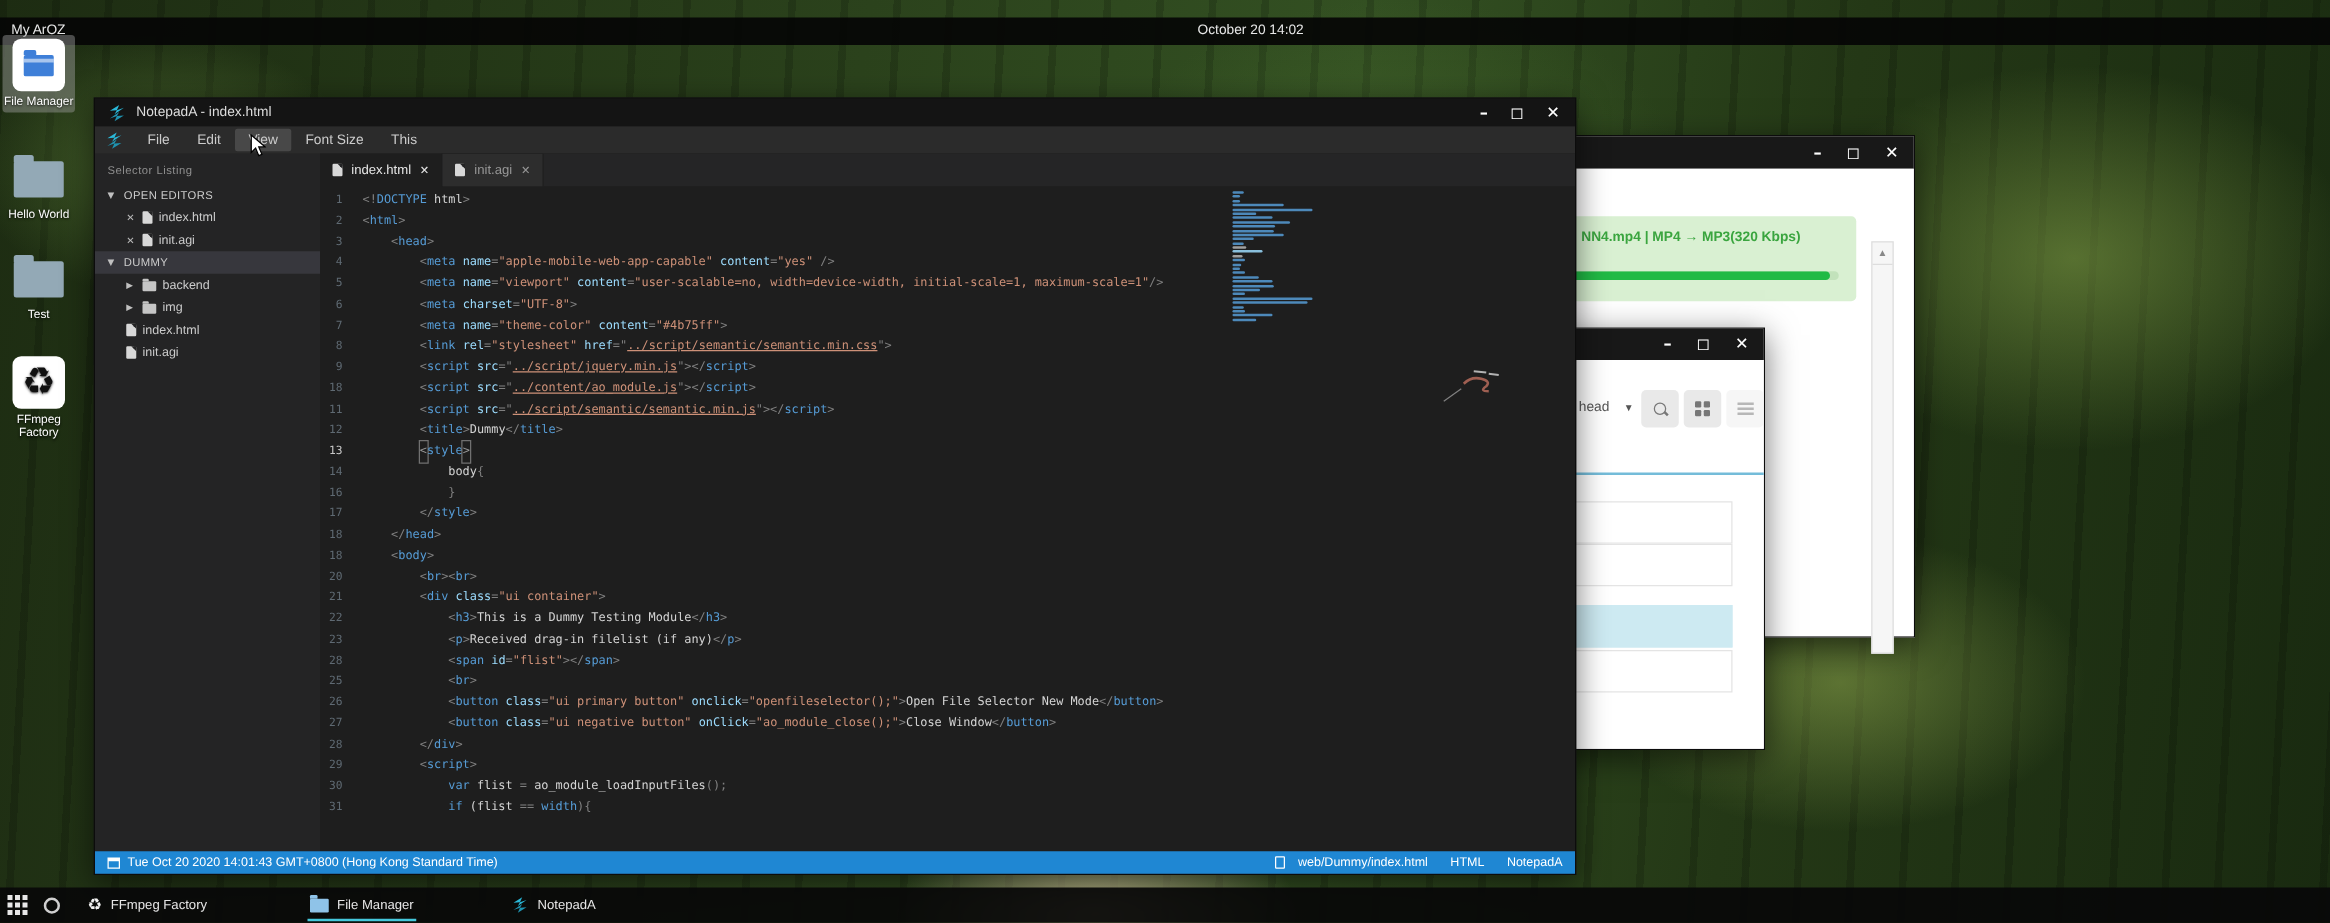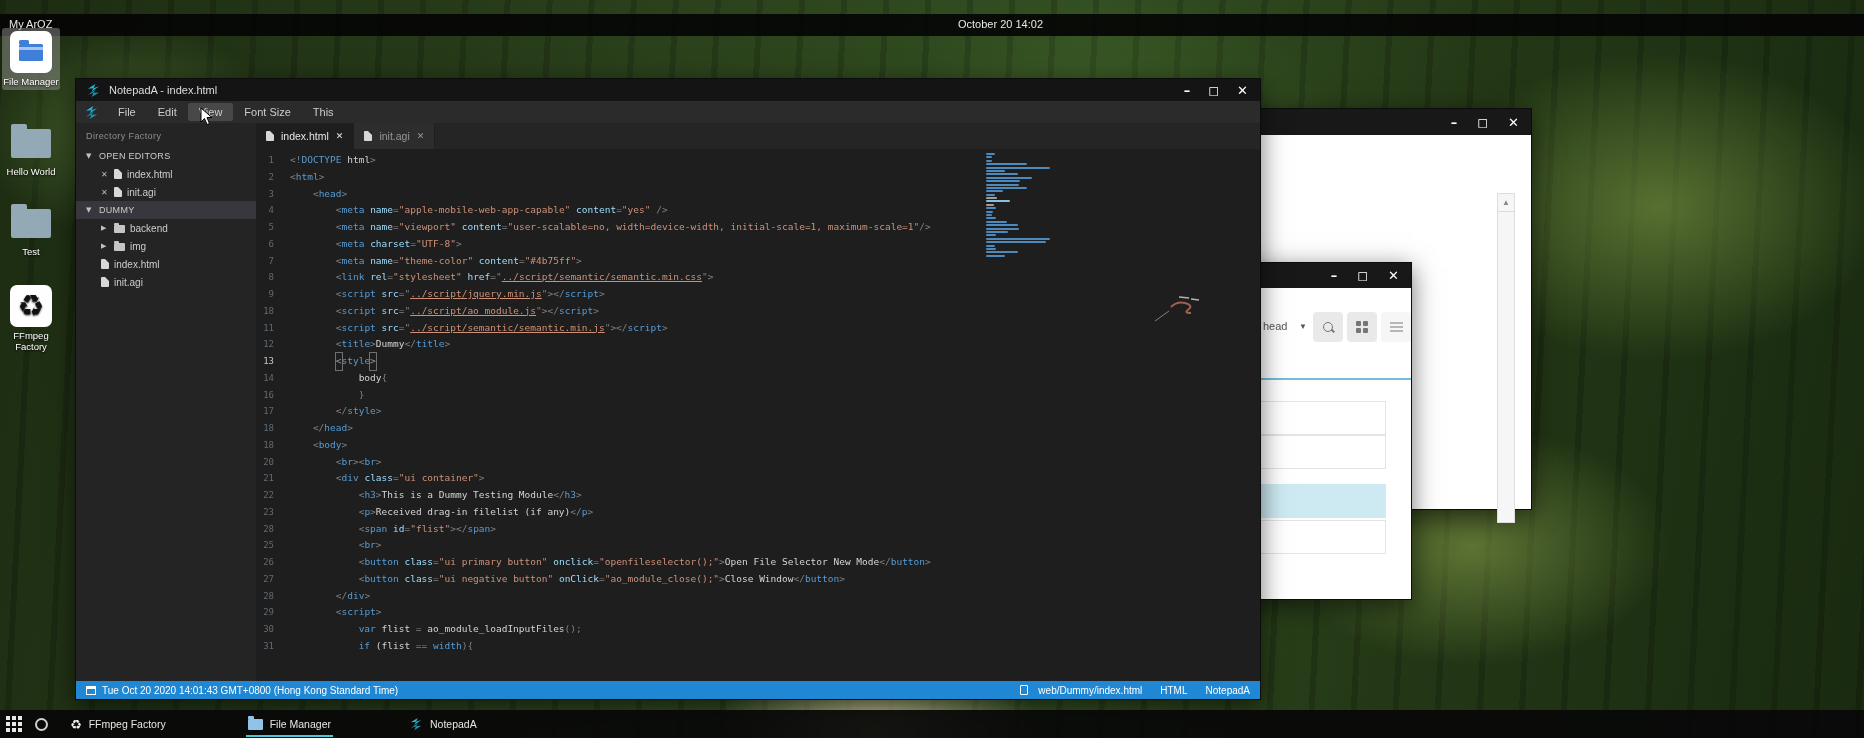--- a/index.html
+++ b/index.html
@@ -149,20 +149,26 @@
 
   <div id="winA" class="win z10">
     <div class="wtitle" style="height:26px;">
       <div class="wctl">
         <span>–</span>
         <span>◻</span>
         <span>✕</span>
       </div>
     </div>
     <div class="body">
+      <div class="greenpanel">
+        <div class="glabel">NN4.mp4 | MP4 → MP3(320 Kbps)</div>
+        <div class="gtrack">
+            <div class="gfill" id="gfill" style="width: 98%;"></div>
+          </div>
+      </div>
       <div class="ascroll">
         <div class="up">▲</div>
       </div>
     </div>
   </div>
 
   <div id="winB" class="win z20">
     <div class="wtitle">
       <div class="wctl">
         <span>–</span>
@@ -220,21 +226,21 @@
         <polygon points="14,10 6,15 8,10.5 2,12.5 10,7 8,10.5" fill="#1f93b0"></polygon>
       </svg>
       <span class="mitem">File</span>
       <span class="mitem">Edit</span>
       <span class="mitem hover">View</span>
       <span class="mitem">Font Size</span>
       <span class="mitem">This</span>
     </div>
     <div class="npbody">
       <div class="sidebar">
-        <div class="sb-head">Directory Factory</div>
+        <div class="sb-head">Selector Listing</div>
         <div class="trow">
           <span class="chev">▼</span>
           <span style="font-size:9px; letter-spacing:.3px;">OPEN EDITORS</span>
         </div>
         <div class="trow">
           <span class="ind1"></span>
             <span class="x">✕</span>
           <span class="ficon"></span>
           <span>index.html</span>
         </div>
@@ -288,21 +294,21 @@
           <div id="code-lines">
               <div class="cline"><span class="ln">1</span><span class="tk-g">&lt;!</span><span class="tk-b">DOCTYPE</span><span class="tk-w"> html</span><span class="tk-g">&gt;</span></div>
               <div class="cline"><span class="ln">2</span><span class="tk-g">&lt;</span><span class="tk-b">html</span><span class="tk-g">&gt;</span></div>
               <div class="cline"><span class="ln">3</span><span class="tk-w">    </span><span class="tk-g">&lt;</span><span class="tk-b">head</span><span class="tk-g">&gt;</span></div>
               <div class="cline"><span class="ln">4</span><span class="tk-w">        </span><span class="tk-g">&lt;</span><span class="tk-b">meta</span><span class="tk-w"> </span><span class="tk-a">name</span><span class="tk-g">=</span><span class="tk-s">"apple-mobile-web-app-capable"</span><span class="tk-w"> </span><span class="tk-a">content</span><span class="tk-g">=</span><span class="tk-s">"yes"</span><span class="tk-w"> </span><span class="tk-g">/&gt;</span></div>
               <div class="cline"><span class="ln">5</span><span class="tk-w">        </span><span class="tk-g">&lt;</span><span class="tk-b">meta</span><span class="tk-w"> </span><span class="tk-a">name</span><span class="tk-g">=</span><span class="tk-s">"viewport"</span><span class="tk-w"> </span><span class="tk-a">content</span><span class="tk-g">=</span><span class="tk-s">"user-scalable=no, width=device-width, initial-scale=1, maximum-scale=1"</span><span class="tk-g">/&gt;</span></div>
               <div class="cline"><span class="ln">6</span><span class="tk-w">        </span><span class="tk-g">&lt;</span><span class="tk-b">meta</span><span class="tk-w"> </span><span class="tk-a">charset</span><span class="tk-g">=</span><span class="tk-s">"UTF-8"</span><span class="tk-g">&gt;</span></div>
               <div class="cline"><span class="ln">7</span><span class="tk-w">        </span><span class="tk-g">&lt;</span><span class="tk-b">meta</span><span class="tk-w"> </span><span class="tk-a">name</span><span class="tk-g">=</span><span class="tk-s">"theme-color"</span><span class="tk-w"> </span><span class="tk-a">content</span><span class="tk-g">=</span><span class="tk-s">"#4b75ff"</span><span class="tk-g">&gt;</span></div>
               <div class="cline"><span class="ln">8</span><span class="tk-w">        </span><span class="tk-g">&lt;</span><span class="tk-b">link</span><span class="tk-w"> </span><span class="tk-a">rel</span><span class="tk-g">=</span><span class="tk-s">"stylesheet"</span><span class="tk-w"> </span><span class="tk-a">href</span><span class="tk-g">="</span><span class="tk-u">../script/semantic/semantic.min.css</span><span class="tk-g">"&gt;</span></div>
               <div class="cline"><span class="ln">9</span><span class="tk-w">        </span><span class="tk-g">&lt;</span><span class="tk-b">script</span><span class="tk-w"> </span><span class="tk-a">src</span><span class="tk-g">="</span><span class="tk-u">../script/jquery.min.js</span><span class="tk-g">"&gt;&lt;/</span><span class="tk-b">script</span><span class="tk-g">&gt;</span></div>
-              <div class="cline"><span class="ln">18</span><span class="tk-w">        </span><span class="tk-g">&lt;</span><span class="tk-b">script</span><span class="tk-w"> </span><span class="tk-a">src</span><span class="tk-g">="</span><span class="tk-u">../script/ao_module.js</span><span class="tk-g">"&gt;&lt;/</span><span class="tk-b">script</span><span class="tk-g">&gt;</span></div>
+              <div class="cline"><span class="ln">18</span><span class="tk-w">        </span><span class="tk-g">&lt;</span><span class="tk-b">script</span><span class="tk-w"> </span><span class="tk-a">src</span><span class="tk-g">="</span><span class="tk-u">../content/ao_module.js</span><span class="tk-g">"&gt;&lt;/</span><span class="tk-b">script</span><span class="tk-g">&gt;</span></div>
               <div class="cline"><span class="ln">11</span><span class="tk-w">        </span><span class="tk-g">&lt;</span><span class="tk-b">script</span><span class="tk-w"> </span><span class="tk-a">src</span><span class="tk-g">="</span><span class="tk-u">../script/semantic/semantic.min.js</span><span class="tk-g">"&gt;&lt;/</span><span class="tk-b">script</span><span class="tk-g">&gt;</span></div>
               <div class="cline"><span class="ln">12</span><span class="tk-w">        </span><span class="tk-g">&lt;</span><span class="tk-b">title</span><span class="tk-g">&gt;</span><span class="tk-w">Dummy</span><span class="tk-g">&lt;/</span><span class="tk-b">title</span><span class="tk-g">&gt;</span></div>
               <div class="cline cur"><span class="ln">13</span><span class="tk-w">        </span><span class="tk-hl">&lt;</span><span class="tk-b">style</span><span class="tk-hl">&gt;</span></div>
               <div class="cline"><span class="ln">14</span><span class="tk-w">            </span><span class="tk-w">body</span><span class="tk-g">{</span></div>
               <div class="cline"><span class="ln">16</span><span class="tk-w">            </span><span class="tk-g">}</span></div>
               <div class="cline"><span class="ln">17</span><span class="tk-w">        </span><span class="tk-g">&lt;/</span><span class="tk-b">style</span><span class="tk-g">&gt;</span></div>
               <div class="cline"><span class="ln">18</span><span class="tk-w">    </span><span class="tk-g">&lt;/</span><span class="tk-b">head</span><span class="tk-g">&gt;</span></div>
               <div class="cline"><span class="ln">18</span><span class="tk-w">    </span><span class="tk-g">&lt;</span><span class="tk-b">body</span><span class="tk-g">&gt;</span></div>
               <div class="cline"><span class="ln">20</span><span class="tk-w">        </span><span class="tk-g">&lt;</span><span class="tk-b">br</span><span class="tk-g">&gt;&lt;</span><span class="tk-b">br</span><span class="tk-g">&gt;</span></div>
               <div class="cline"><span class="ln">21</span><span class="tk-w">        </span><span class="tk-g">&lt;</span><span class="tk-b">div</span><span class="tk-w"> </span><span class="tk-a">class</span><span class="tk-g">=</span><span class="tk-s">"ui container"</span><span class="tk-g">&gt;</span></div>

